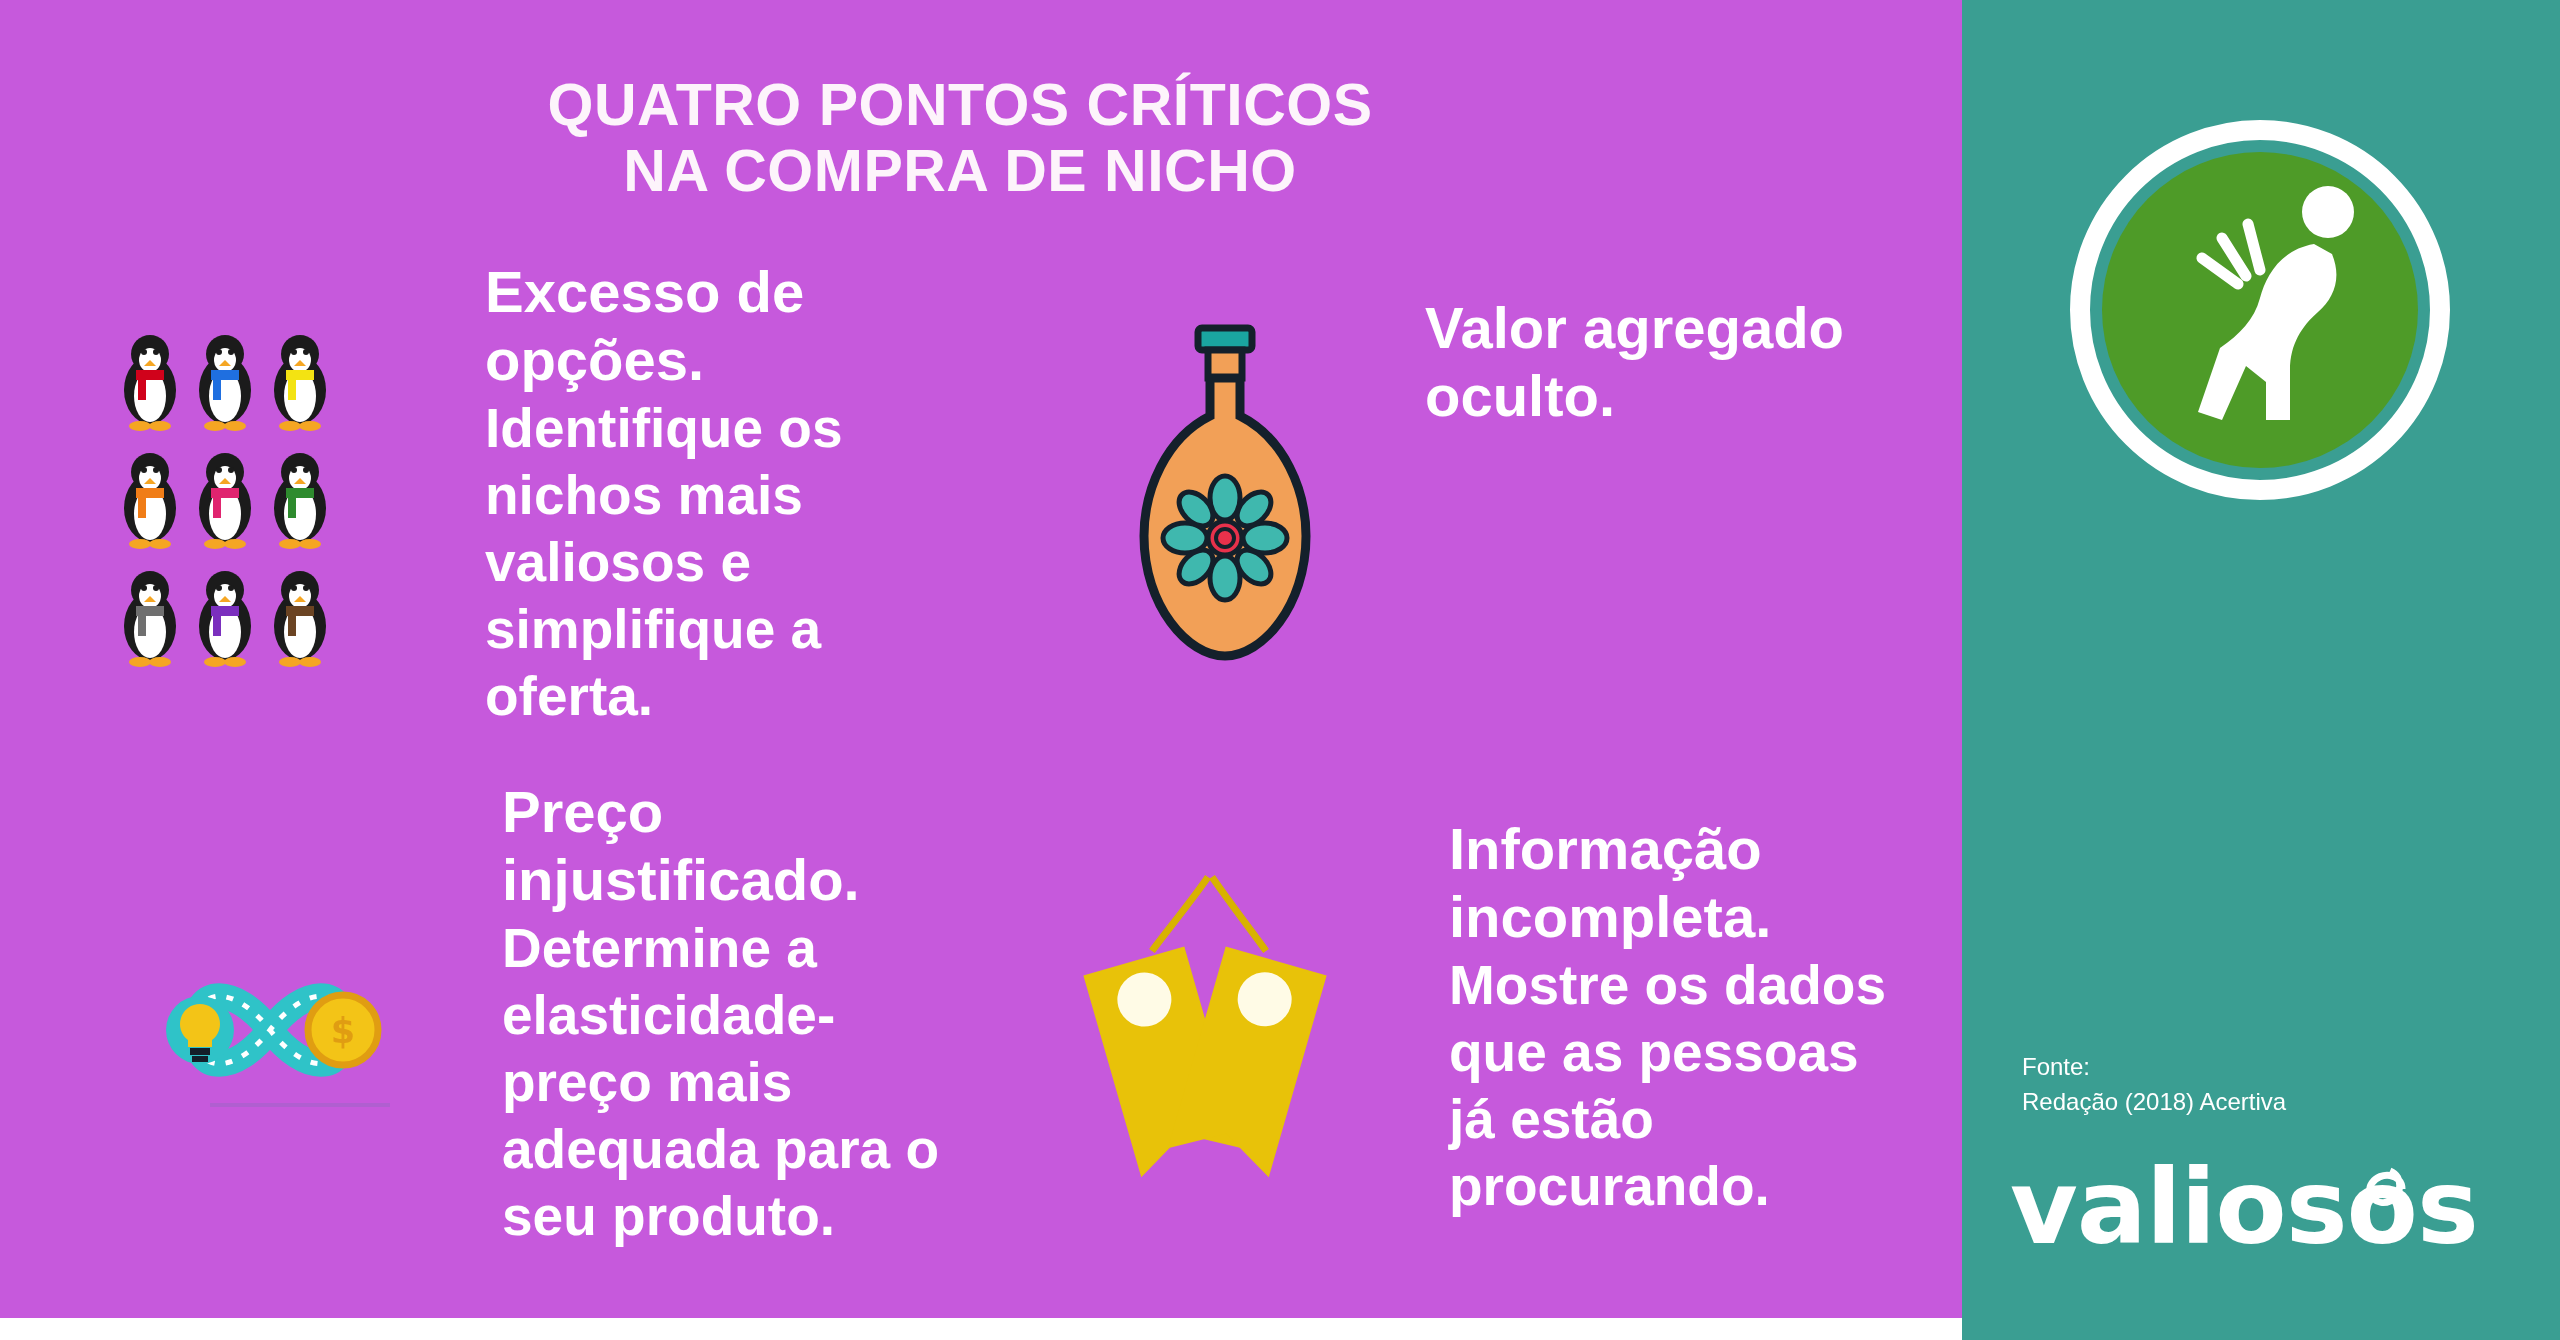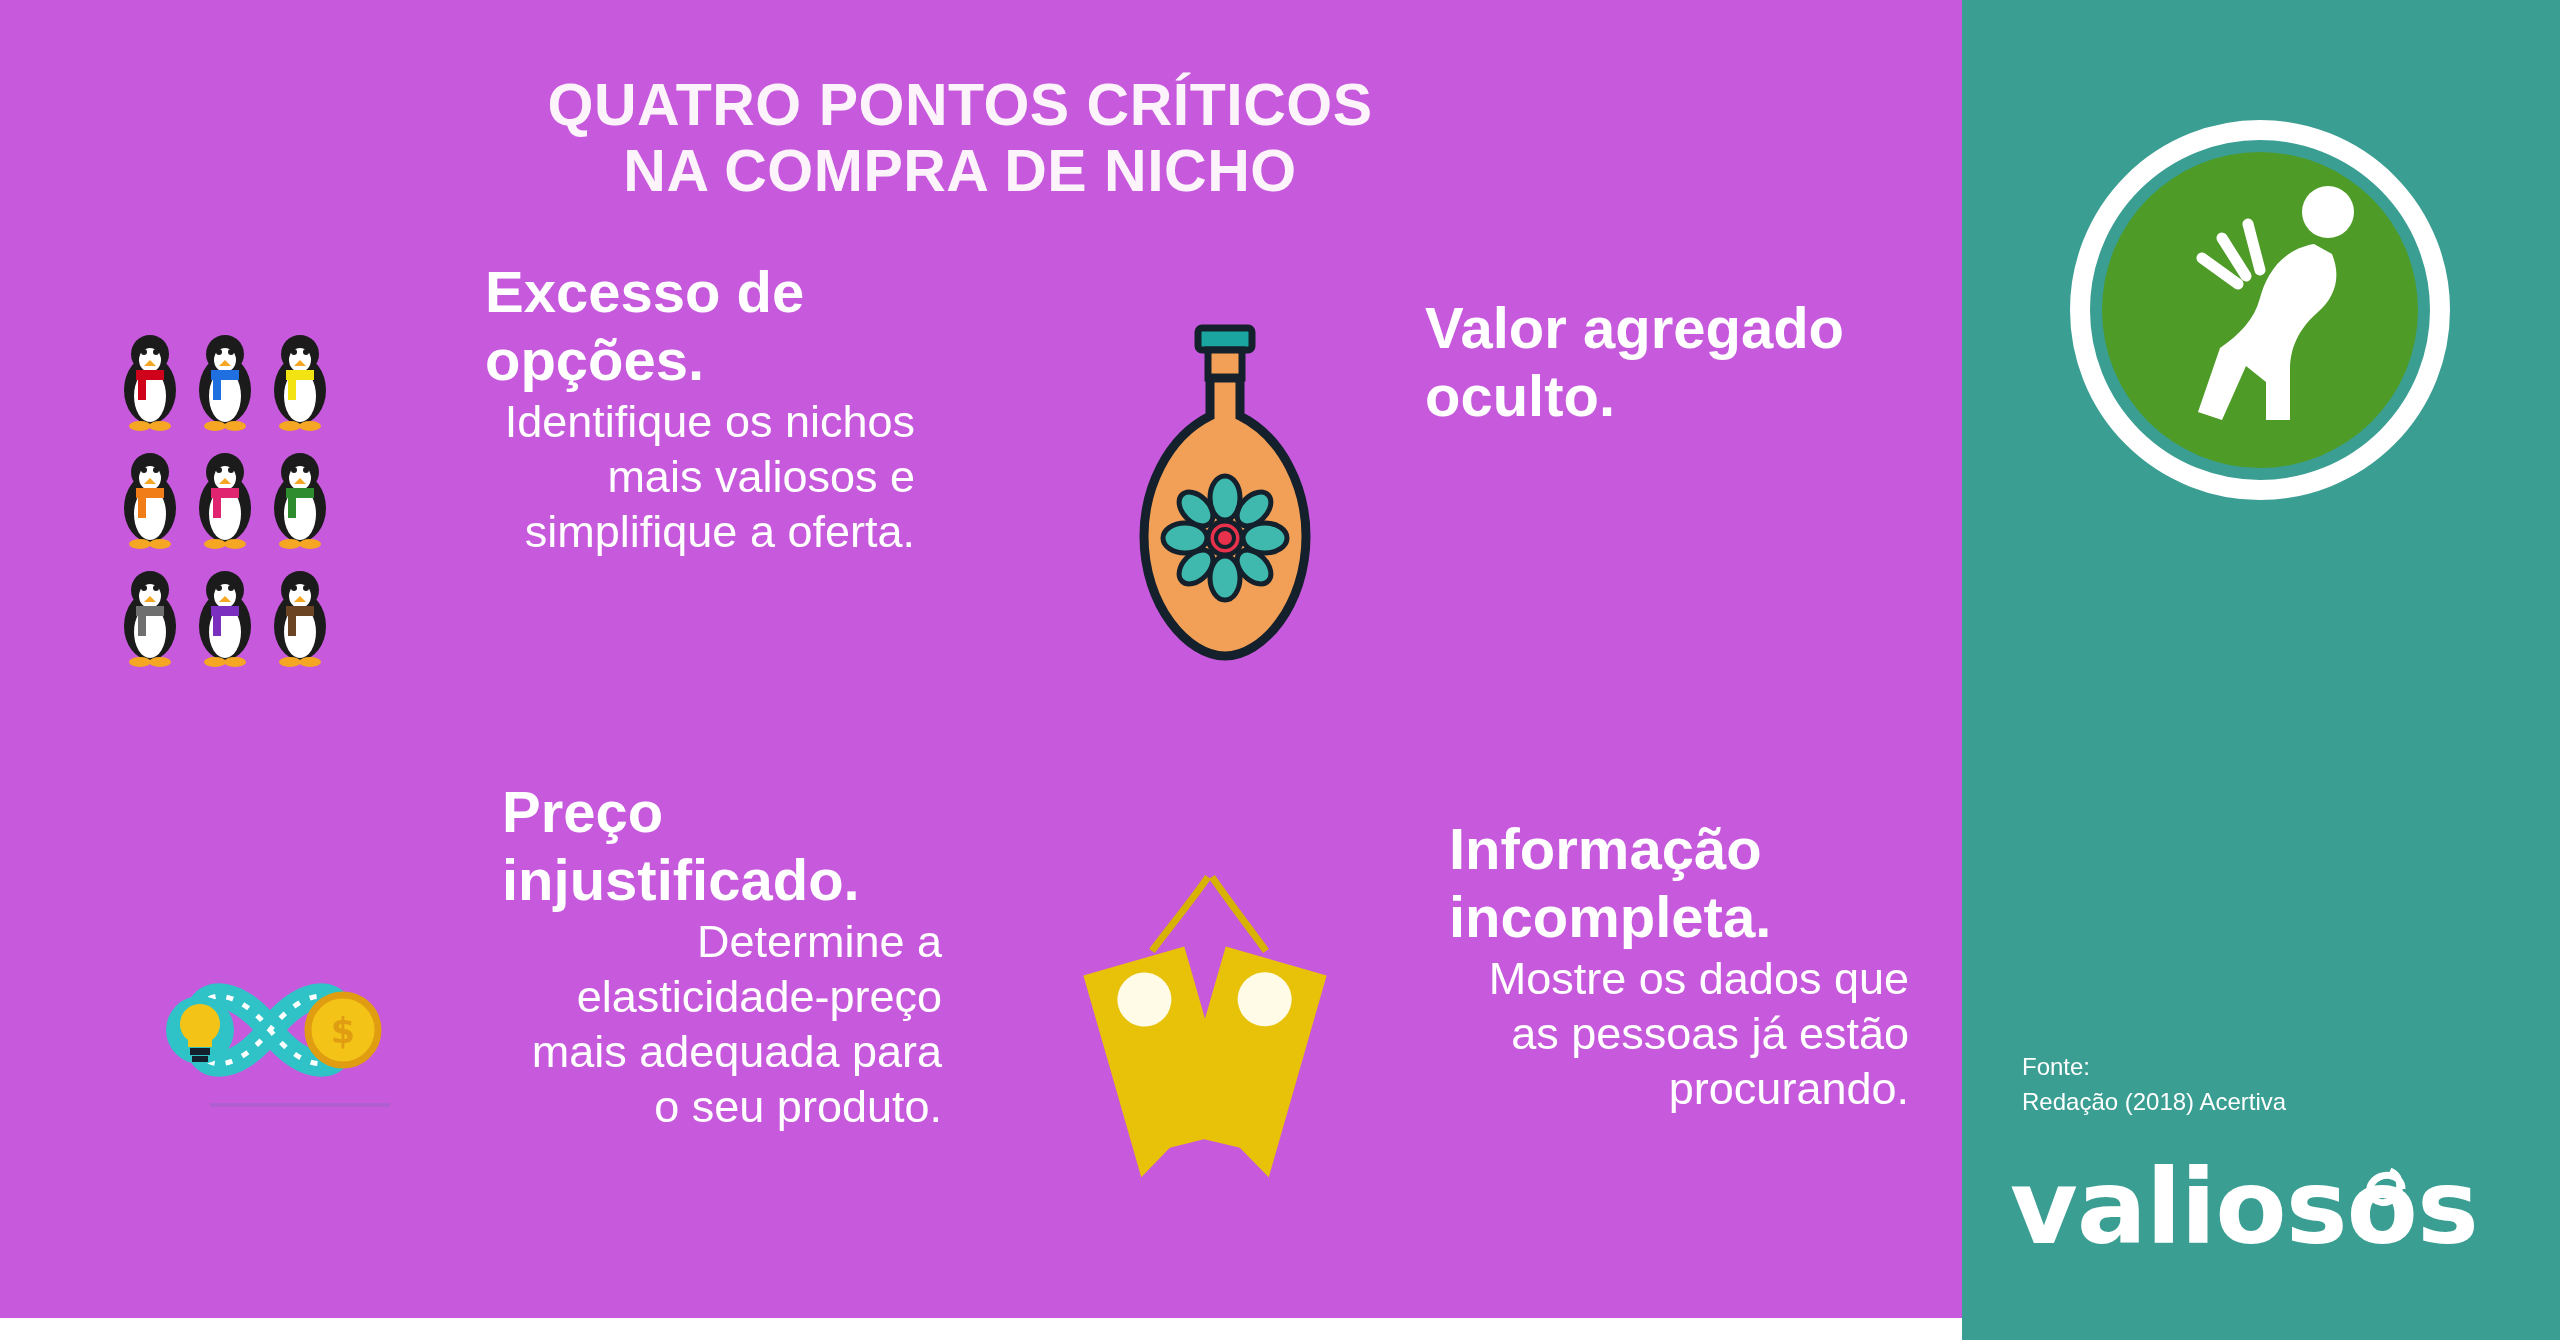--- a/index.html
+++ b/index.html
@@ -60,25 +60,24 @@
     position: absolute;
     color: #ffffff;
   }
   .block .head {
     font-size: 58px;
     line-height: 1.18;
     font-weight: bold;
     display: block;
   }
   .block .body {
-    font-size: 45px;
+    font-size: 55px;
     line-height: 1.22;
-    font-weight: normal;
+    font-weight: bold;
     display: block;
-    text-align: right;
   }
   .b1 { left: 485px; top: 258px; width: 430px; }
   .b2 { left: 1425px; top: 258px; width: 460px; margin-top: 36px; }
   .b3 { left: 502px; top: 778px; width: 440px; }
   .b4 { left: 1425px; top: 815px; width: 460px; margin-left: 24px; }
 
   
   .icon-area { position: absolute; }
   .penguins { left: 120px; top: 330px; width: 290px; height: 340px; }
   .infinity { left: 100px; top: 930px; width: 340px; height: 200px; }

